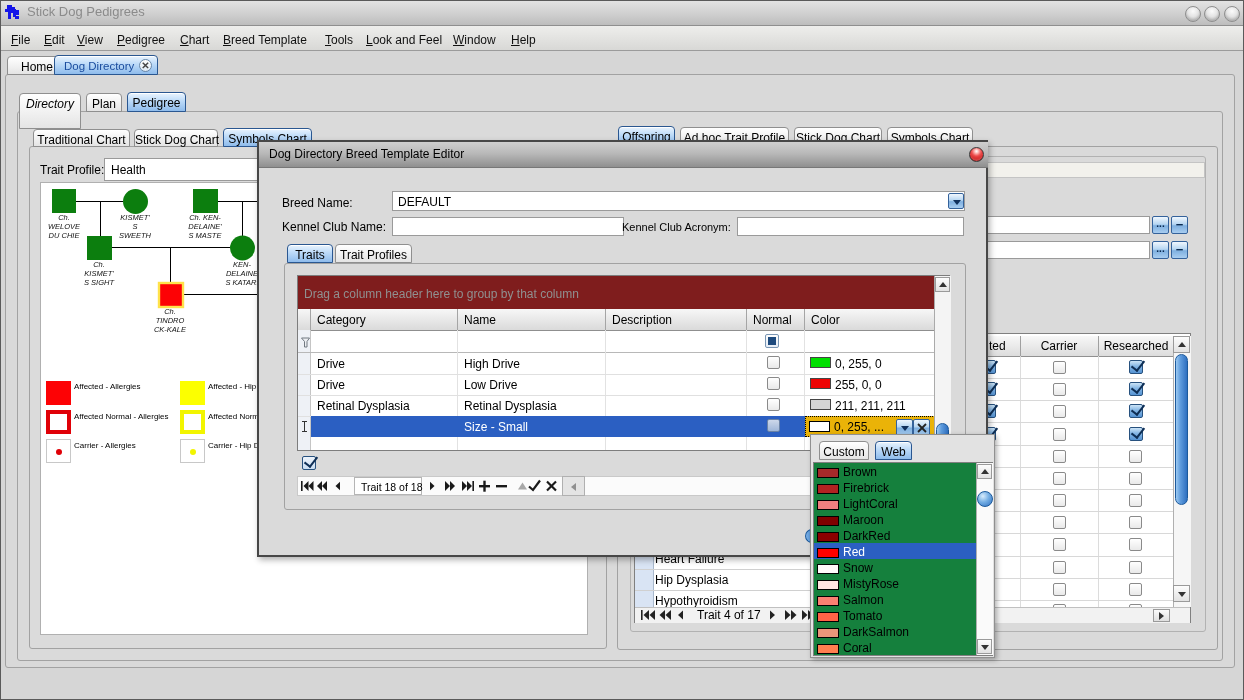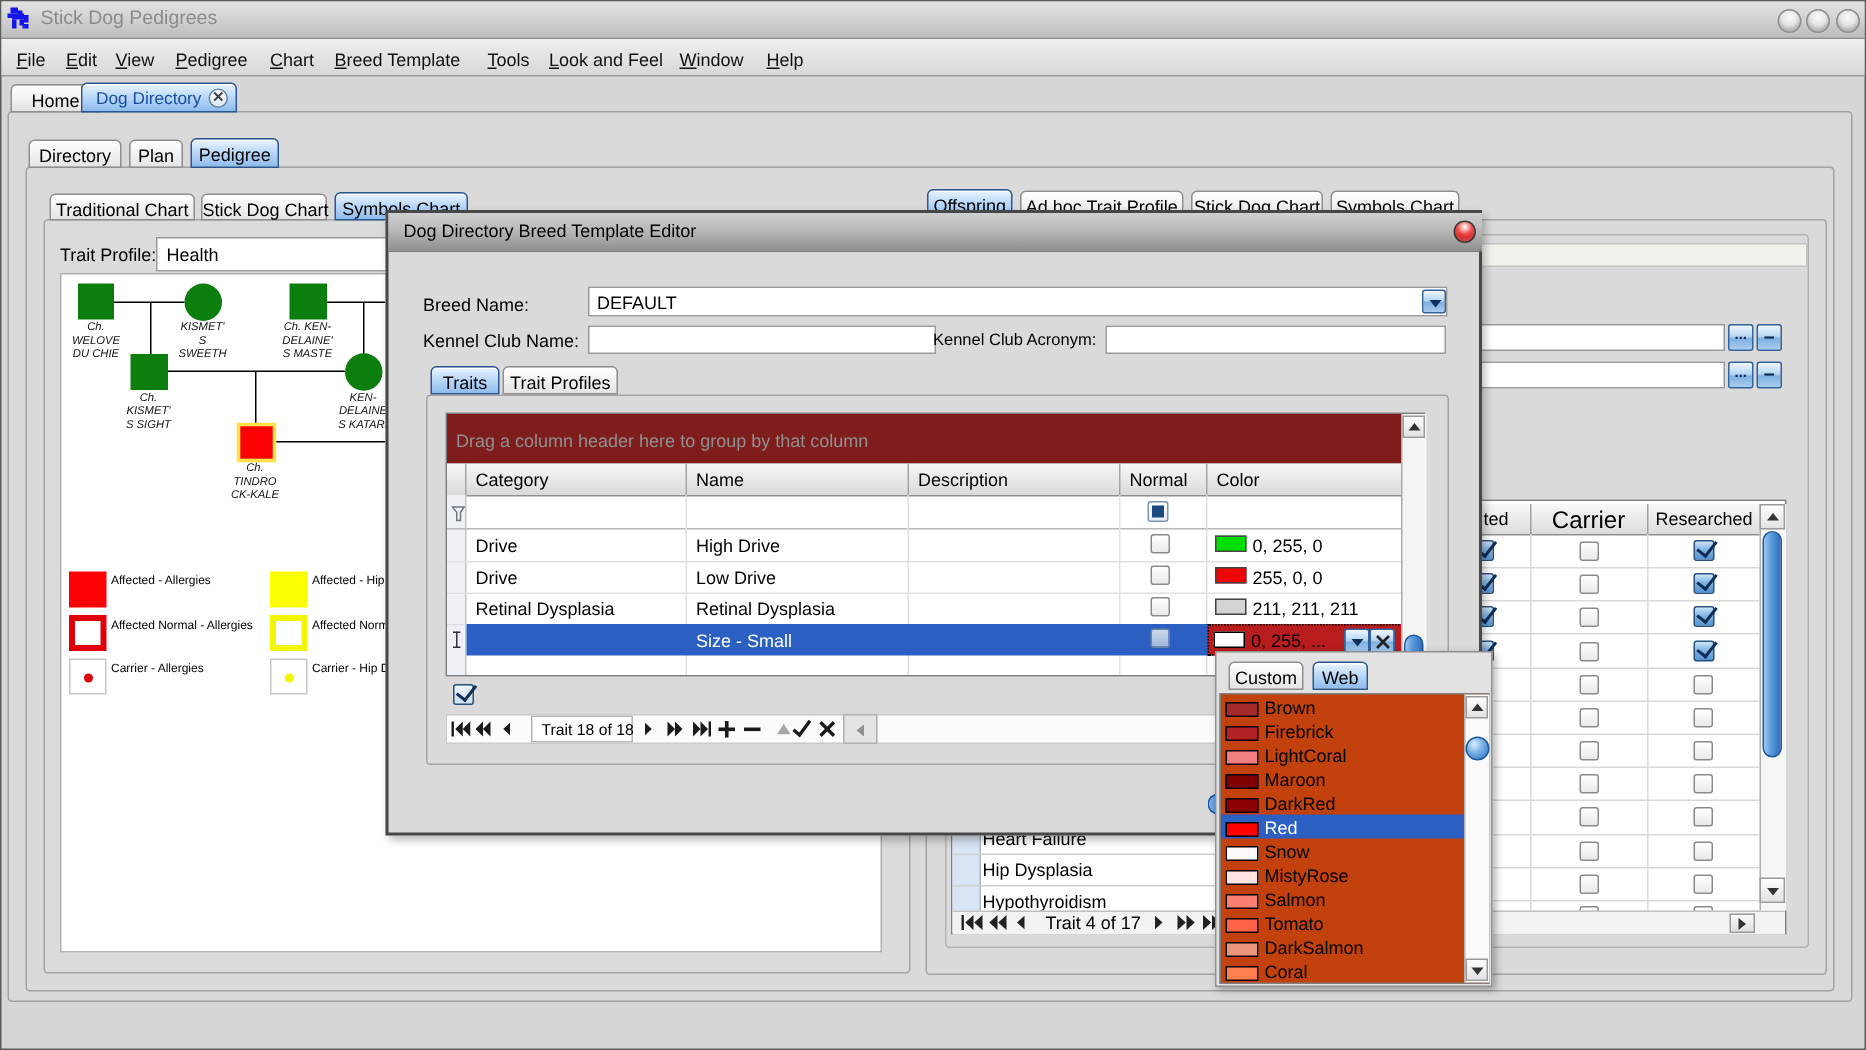--- a/index.html
+++ b/index.html
@@ -64,21 +64,21 @@
   <div class="mi" style="left:511px"><u>H</u>elp</div>
 
   <div class="abs panel" id="mainpanel" style="left:5px;top:74px;width:1228px;height:592px;background:#d9d9d9"></div>
 
   <div class="tab" style="left:7px;top:56px;width:60px;height:19px;">Home</div>
   <div class="tab tabsel" style="left:54px;top:55px;width:104px;height:20px;color:#1a4c9e;text-align:left;padding-left:9px;font-size:11.5px;box-sizing:border-box;">Dog Directory
     <span style="position:absolute;right:5px;top:3px;width:13px;height:13px;border:1px solid #6b88a8;border-radius:50%;background:linear-gradient(#fff,#dce8f4);box-sizing:border-box;color:#444;font-size:10px;line-height:11px;text-align:center;font-weight:bold;">✕</span>
   </div>
 
   <div class="abs panel" style="left:17px;top:111px;width:1204px;height:548px;background:#dadada"></div>
-  <div class="tab" style="left:19px;top:93px;width:62px;height:19px;">Directory</div>
+  <div class="tab" style="left:19px;top:93px;width:62px;height:36px;font-style:italic;">Directory</div>
   <div class="tab" style="left:86px;top:93px;width:36px;height:19px;">Plan</div>
   <div class="tab tabsel" style="left:127px;top:92px;width:59px;height:20px;">Pedigree</div>
 
   <div class="abs panel" style="left:29px;top:146px;width:576px;height:501px;background:#dbdbdb"></div>
   <div class="tab" style="left:33px;top:129px;width:97px;height:18px;">Traditional Chart</div>
   <div class="tab" style="left:134px;top:129px;width:84px;height:18px;">Stick Dog Chart</div>
   <div class="tab tabsel" style="left:223px;top:128px;width:89px;height:19px;">Symbols Chart</div>
 
   <div class="lbl" style="left:40px;top:163px;">Trait Profile:</div>
   <div class="field" style="left:104px;top:158px;width:484px;height:23px;">
@@ -157,21 +157,21 @@
   <div class="bluebtn" style="left:1152px;top:241px;width:17px;height:18px;color:#0a2a50;font-size:10px;font-weight:bold;text-align:center;line-height:14px;">...</div>
   <div class="bluebtn" style="left:1171px;top:241px;width:17px;height:18px;color:#0a2a50;font-size:13px;font-weight:bold;text-align:center;line-height:16px;">−</div>
 
   <div class="abs" style="left:630px;top:156px;width:574px;height:474px;border:1px solid #b2b2b2;border-radius:3px;"></div>
 
   <div class="abs" id="bigtable" style="left:634px;top:333px;width:557px;height:290px;background:#fff;border:1px solid #808080;box-sizing:border-box;">
 
     <div class="abs" style="left:0;top:2px;width:555px;height:20px;background:linear-gradient(#f8f8f8,#dcdcdc);border-bottom:1px solid #909090;"></div>
     <div class="abs" style="left:354px;top:5px;width:30px;font-size:12px;">ted</div>
     <div class="abs" style="left:385px;top:2px;width:1px;height:20px;background:#a0a0a0;"></div>
-    <div class="abs" style="left:385px;top:5px;width:78px;font-size:16px;text-align:center;">Carrier</div>
+    <div class="abs" style="left:385px;top:5px;width:78px;font-size:12px;text-align:center;">Carrier</div>
     <div class="abs" style="left:463px;top:2px;width:1px;height:20px;background:#a0a0a0;"></div>
     <div class="abs" style="left:463px;top:5px;width:76px;font-size:12px;text-align:center;">Researched</div>
 
     <div class="abs" style="left:385px;top:22px;width:1px;height:251px;background:#dcdcdc;"></div>
     <div class="abs" style="left:463px;top:22px;width:1px;height:251px;background:#dcdcdc;"></div>
 
     <div class="abs" style="left:340px;top:44px;width:198px;height:1px;background:#d8d8d8;"></div>
     <div class="abs" style="left:340px;top:66px;width:198px;height:1px;background:#d8d8d8;"></div>
     <div class="abs" style="left:340px;top:88px;width:198px;height:1px;background:#d8d8d8;"></div>
     <div class="abs" style="left:340px;top:111px;width:198px;height:1px;background:#d8d8d8;"></div>
@@ -329,21 +329,21 @@
       <div class="lbl" style="left:166px;top:144px;color:#fff;">Size - Small</div>
       <div class="cb" style="left:469px;top:143px;background:linear-gradient(#cdd8ea,#9fb6d8);border-color:#6a82a6;"></div>
       <svg class="abs" style="left:3px;top:144px" width="7" height="13">
           <g stroke="#333" stroke-width="1">
             <line x1="1" y1="1.5" x2="6" y2="1.5"></line>
             <line x1="1" y1="11.5" x2="6" y2="11.5"></line>
             <line x1="3.5" y1="1" x2="3.5" y2="12"></line>
           </g>
         </svg>
 
-      <div class="abs" style="left:507px;top:140px;width:130px;height:21px;background:#b91c1c;outline:1px dotted #000;outline-offset:-1px;">
+      <div class="abs" style="left:507px;top:140px;width:130px;height:21px;background:#eab308;outline:1px dotted #000;outline-offset:-1px;">
         <div style="position:absolute;left:4px;top:5px;width:19px;height:9px;background:#fff;border:1px solid #000;"></div>
         <span style="position:absolute;left:29px;top:4px;font-size:12px;">0, 255, ...</span>
         <div class="bluebtn" style="left:91px;top:3px;width:17px;height:17px;">
             <div class="tri" style="left:4px;top:6px;border-left:4px solid transparent;border-right:4px solid transparent;border-top:5px solid #10305c;"></div>
           </div>
         <div class="bluebtn" style="left:108px;top:3px;width:17px;height:17px;">
             <svg style="position:absolute;left:3px;top:3px" width="11" height="11">
               <g stroke="#222" stroke-width="1.8">
                 <line x1="1" y1="1" x2="9" y2="9"></line>
                 <line x1="9" y1="1" x2="1" y2="9"></line>
@@ -391,21 +391,21 @@
       </div>
     <div class="abs" style="left:303px;top:334px;width:23px;height:20px;background:#e4e4e4;border:1px solid #b0b0b0;box-sizing:border-box;">
         <div class="tri" style="left:8px;top:6px;border-top:4px solid transparent;border-bottom:4px solid transparent;border-right:5px solid #909090;"></div>
       </div>
   </div>
 
   <div class="abs" style="left:805px;top:529px;width:7px;height:14px;border-radius:7px 0 0 7px / 7px 0 0 7px;background:linear-gradient(to right,#7fb2e8,#4c8fd4);border:1px solid #1c5a9c;border-right:none;box-sizing:border-box;"></div>
   <div class="abs" id="popup" style="left:810px;top:434px;width:185px;height:224px;background:#e2e2e2;border:1px solid #909090;box-sizing:border-box;box-shadow:2px 2px 5px rgba(0,0,0,.3);">
     <div class="tab" style="left:8px;top:6px;width:50px;height:19px;">Custom</div>
     <div class="tab tabsel" style="left:64px;top:6px;width:37px;height:19px;">Web</div>
-    <div class="abs" style="left:2px;top:27px;width:180px;height:194px;background:#c2410c;border:1px solid #808080;box-sizing:border-box;">
+    <div class="abs" style="left:2px;top:27px;width:180px;height:194px;background:#15803d;border:1px solid #808080;box-sizing:border-box;">
       <div class="abs" style="left:3px;top:5px;width:20px;height:8px;background:#A52A2A;border:1px solid #000;"></div>
         <span class="lbl" style="left:29px;top:2px;">Brown</span>
       <div class="abs" style="left:3px;top:21px;width:20px;height:8px;background:#B22222;border:1px solid #000;"></div>
         <span class="lbl" style="left:29px;top:18px;">Firebrick</span>
       <div class="abs" style="left:3px;top:37px;width:20px;height:8px;background:#F08080;border:1px solid #000;"></div>
         <span class="lbl" style="left:29px;top:34px;">LightCoral</span>
       <div class="abs" style="left:3px;top:53px;width:20px;height:8px;background:#800000;border:1px solid #000;"></div>
         <span class="lbl" style="left:29px;top:50px;">Maroon</span>
       <div class="abs" style="left:3px;top:69px;width:20px;height:8px;background:#8B0000;border:1px solid #000;"></div>
         <span class="lbl" style="left:29px;top:66px;">DarkRed</span>

